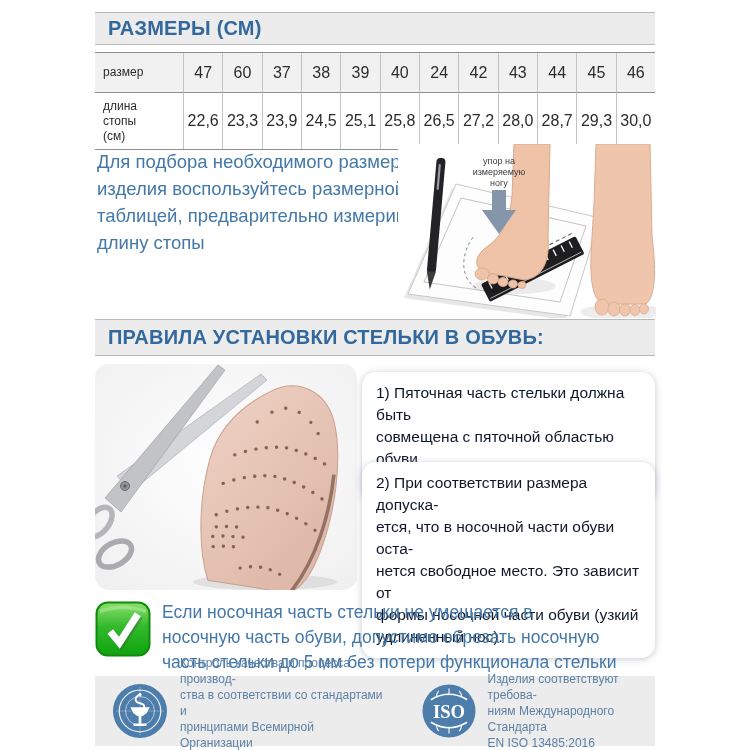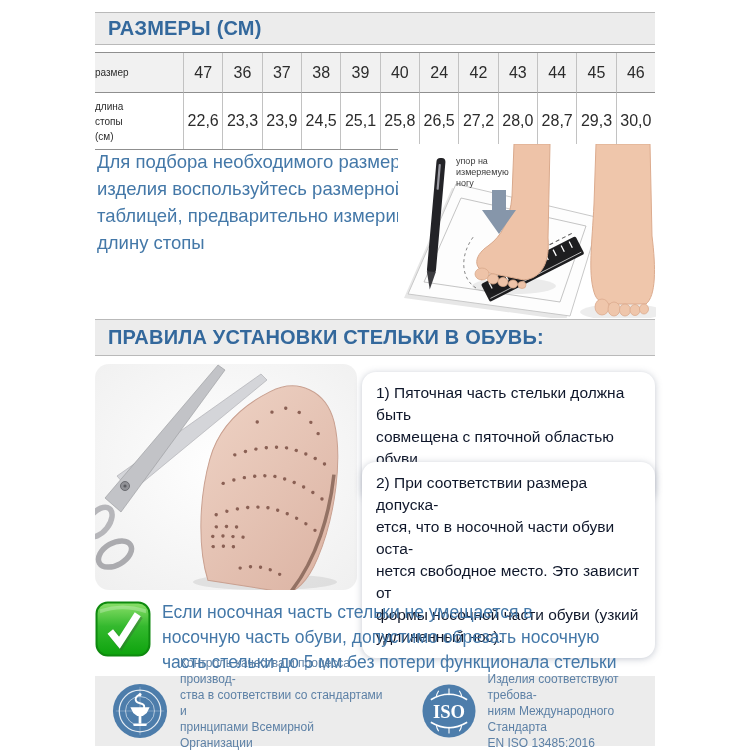--- a/index.html
+++ b/index.html
@@ -15,31 +15,31 @@
   #band-rules { top:319px; height:37px; }
 
   
   #size-table { position:absolute; left:95px; top:52px; width:560px;
     display:grid; grid-template-columns:88px repeat(12,1fr);
     grid-template-rows:40px 56px;
     border-top:1.5px solid #8f8f8f; border-bottom:1.5px solid #8f8f8f; }
   #size-table .cell { display:flex; align-items:center; justify-content:center;
     font-size:16px; color:#2c2c2c; border-left:1px solid #c2c2c2; box-sizing:border-box; }
   #size-table .cell.first { border-left:none; justify-content:flex-start;
-    font-size:10px; line-height:15px; }
+    padding-left:8px; font-size:12px; line-height:15px; }
   #size-table .r1 { border-bottom:1.5px solid #8f8f8f; background:#f1f1f1; }
   .multiline { white-space:pre-line; }
 
   #size-instruction { position:absolute; left:97px; top:148px; width:320px;
     font-size:18.5px; line-height:27px; color:#4478a8; }
 
   
   #foot-figure { position:absolute; left:398px; top:144px; width:258px; height:174px;
     overflow:hidden; background:#fff; }
-  #arrow-label { position:absolute; left:58px; top:12px; width:86px; text-align:left;
+  #arrow-label { position:absolute; left:58px; top:12px; width:86px; text-align:center;
     font-size:9px; line-height:11px; color:#3c3c3c; }
 
   
   #insole-figure { position:absolute; left:95px; top:364px; width:262px; height:226px; }
 
   .rule-card { position:absolute; left:362px; width:293px; box-sizing:border-box;
     background:#fff; border-radius:14px; box-shadow:0 1px 7px rgba(100,110,135,.38);
     padding:10px 14px; font-size:15.5px; line-height:22px; color:#0f172a; }
   #rule-card-1 { top:372px; min-height:80px; }
   #rule-card-2 { top:462px; min-height:126px; }
@@ -62,21 +62,21 @@
 
 <div id="page">
 
   <div class="band" id="band-sizes">
     <h2>РАЗМЕРЫ (СМ)</h2>
   </div>
 
   <div id="size-table">
     <div class="cell first r1">размер</div>
     <div class="cell r1">47</div>
-    <div class="cell r1">36</div>
+    <div class="cell r1">60</div>
     <div class="cell r1">37</div>
     <div class="cell r1">38</div>
     <div class="cell r1">39</div>
     <div class="cell r1">40</div>
     <div class="cell r1">24</div>
     <div class="cell r1">42</div>
     <div class="cell r1">43</div>
     <div class="cell r1">44</div>
     <div class="cell r1">45</div>
     <div class="cell r1">46</div>

